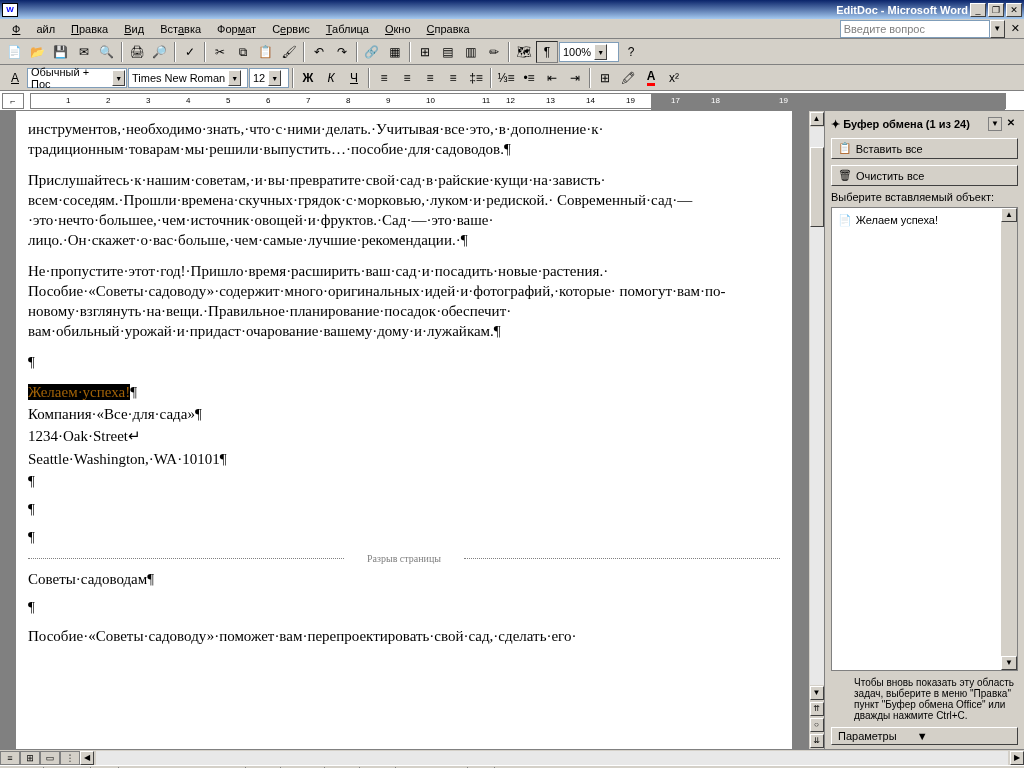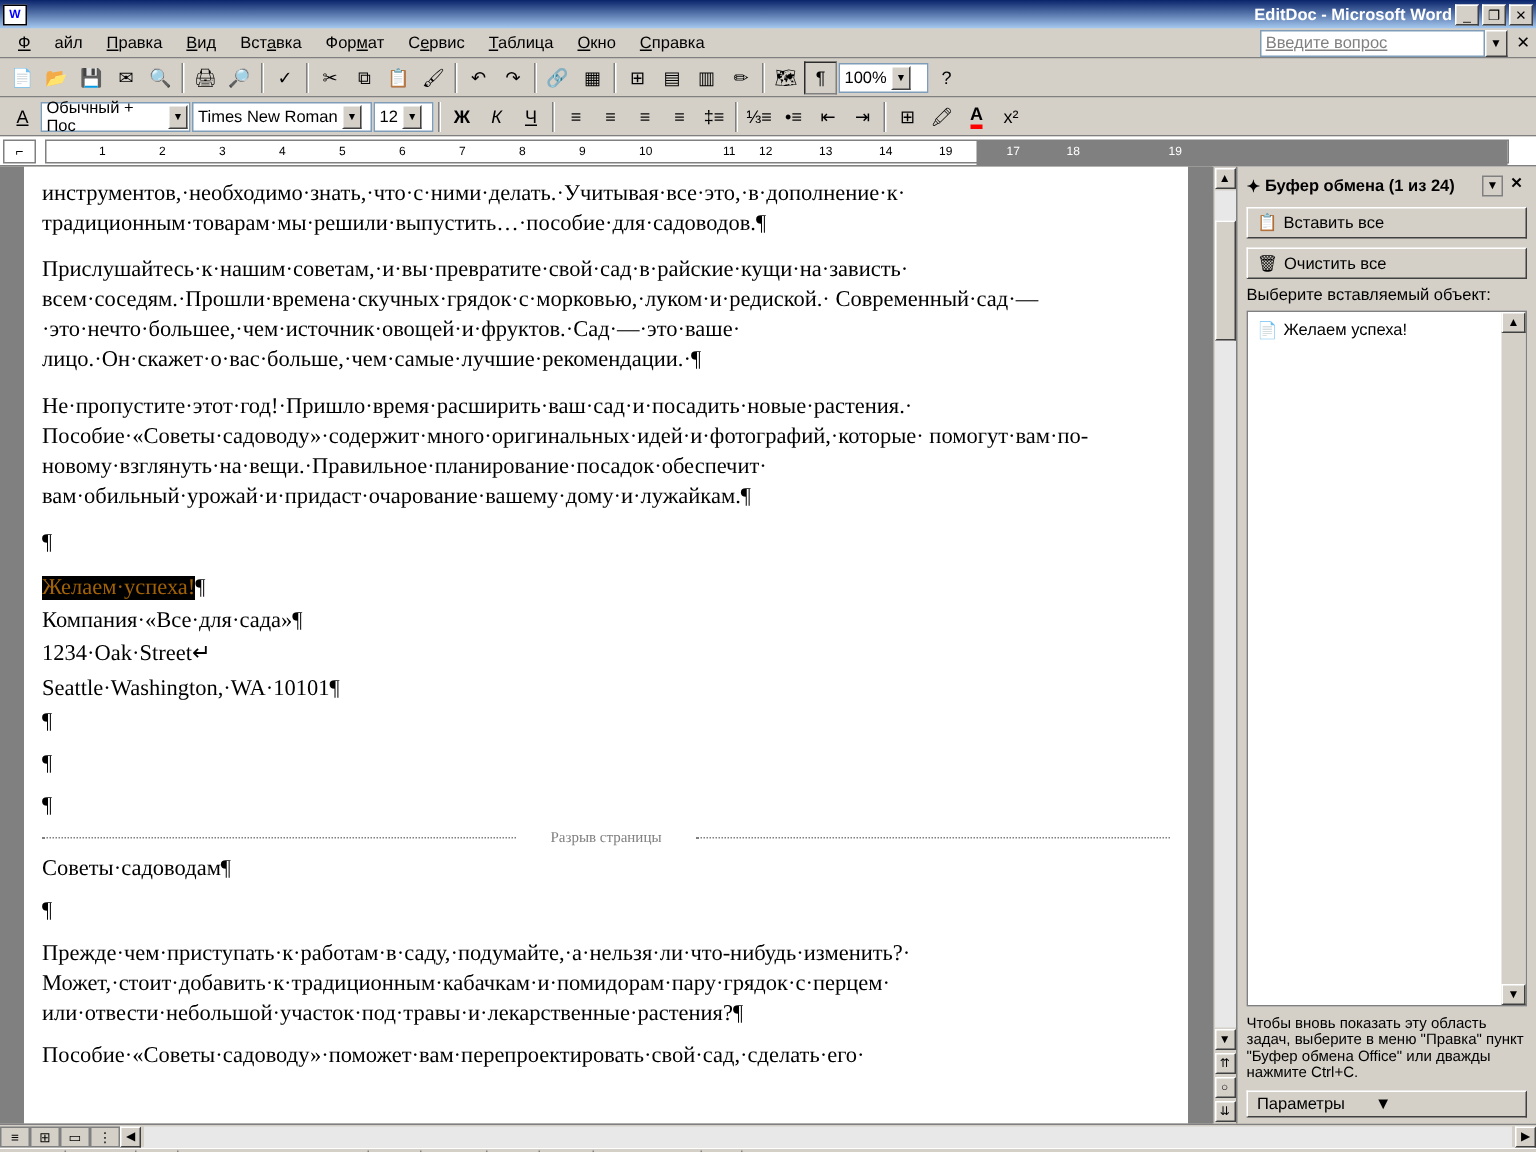--- a/index.html
+++ b/index.html
@@ -4,21 +4,21 @@
 <style>
 * { margin:0; padding:0; box-sizing:border-box; }
 body { font-family: Tahoma, sans-serif; font-size:11px; background:#d4d0c8; width:1024px; height:768px; overflow:hidden; }
 .titlebar { background:linear-gradient(#0a246a,#a6caf0); height:19px; color:#fff; display:flex; align-items:center; padding:0 2px; }
 .titlebar .icon { width:16px; height:14px; background:#fff; margin-right:4px; border:1px solid #000; font-size:8px; color:#00f; text-align:center; line-height:12px; font-weight:bold; }
 .titlebar .title { flex:1; font-weight:bold;text-align:right; }
 .titlebar .wbtn { width:16px; height:14px; background:#d4d0c8; border:1px solid #fff; border-right-color:#404040; border-bottom-color:#404040; margin-left:2px; font-size:9px; text-align:center; line-height:12px; color:#000; }
 .menubar { background:#d4d0c8; height:20px; display:flex; align-items:center; padding:0 4px; border-bottom:1px solid #808080; }
 .menubar span { padding:2px 8px; cursor:default; }
 .menubar span u { text-decoration:underline; }
-.askbox { margin-left:auto; width:150px; height:18px; background:#fff; border:1px solid #7f9db9; padding:0 3px; color:#808080; font-size:11px; line-height:16px;text-decoration:underline; }
+.askbox { margin-left:auto; width:150px; height:18px; background:#fff; border:1px solid #7f9db9; padding:0 3px; color:#808080; font-size:11px; line-height:16px; }
 .askdd { width:15px; height:18px; background:#d4d0c8; border:1px solid #fff; border-right-color:#404040; border-bottom-color:#404040; text-align:center; font-size:8px; line-height:16px; }
 .toolbar { background:#d4d0c8; height:26px; display:flex; align-items:center; padding:0 4px; border-bottom:1px solid #808080; gap:1px; }
 .tbtn { width:22px; height:22px; display:flex; align-items:center; justify-content:center; font-size:12px; border:1px solid transparent; }
 .tsep { width:2px; height:20px; border-left:1px solid #808080; border-right:1px solid #fff; margin:0 2px; }
 .combo { background:#fff; border:1px solid #7f9db9; height:20px; display:flex; align-items:center; padding:0 3px; font-size:11px; }
 .combo .dd { background:#d4d0c8; width:13px; height:16px; margin-left:3px; text-align:center; font-size:7px; line-height:16px; border:1px solid #fff; border-right-color:#404040; border-bottom-color:#404040; margin-right:-2px; }
 .ruler-area { background:#fff; height:20px; border-bottom:1px solid #808080; position:relative; }
 .ruler { position:absolute; top:2px; left:30px; right:18px; height:16px; background:#fff; border:1px solid #808080; font-size:8px; }
 .ruler .num { position:absolute; top:2px; font-size:8px; }
 .ruler .shade { position:absolute; top:0; height:16px; background:#808080; }
@@ -37,21 +37,21 @@
 .taskpane { width:200px; background:#d4d0c8; border-left:1px solid #808080; display:flex; flex-direction:column; padding:2px; }
 .tphead { display:flex; align-items:center; padding:4px; font-weight:bold; font-size:11px; }
 .tphead .drop { width:14px; height:14px; border:1px solid #808080; text-align:center; font-size:8px; line-height:12px; margin-left:auto; }
 .tphead .close { width:14px; height:14px; text-align:center; font-size:10px; line-height:12px; margin-left:2px; }
 .tpbtn { margin:3px 4px; padding:3px 6px; background:#d4d0c8; border:1px solid #fff; border-right-color:#404040; border-bottom-color:#404040; font-size:11px; text-align:left; display:flex; align-items:center; gap:4px; }
 .tplabel { font-size:11px; padding:2px 4px; }
 .tplist { flex:1; background:#fff; border:1px solid #808080; margin:2px 4px; padding:4px; font-size:11px; position:relative; }
 .tplist .itm { display:flex; align-items:flex-start; gap:4px; padding:2px; }
 .tpvscroll { position:absolute; right:0; top:0; bottom:0; width:16px; background:#d4d0c8; }
 .tpvscroll .a { height:14px; border:1px solid #fff; border-right-color:#404040; border-bottom-color:#404040; font-size:8px; text-align:center; line-height:12px; }
-.tphelp { font-size:10px; padding:4px; color:#000; }
+.tphelp { font-size:10px; padding:4px; color:#000;margin-left:23px; }
 .tpparam { margin:2px 4px; padding:2px 6px; background:#d4d0c8; border:1px solid #fff; border-right-color:#404040; border-bottom-color:#404040; font-size:11px; display:inline-flex; align-items:center; gap:20px; }
 .hscroll-row { height:16px; background:#d4d0c8; display:flex; align-items:center; border-top:1px solid #808080; }
 .viewbtn { width:20px; height:14px; border:1px solid #808080; font-size:9px; text-align:center; line-height:12px; }
 .hscroll-row .trk { flex:1; background:#e8e8e8; height:14px; margin:0 2px; position:relative; }
 .hscroll-row .arr { width:14px; height:14px; background:#d4d0c8; border:1px solid #fff; border-right-color:#404040; border-bottom-color:#404040; font-size:8px; text-align:center; line-height:12px; }
 .statusbar { height:20px; background:#d4d0c8; border-top:1px solid #fff; display:flex; align-items:center; font-size:11px; }
 .statusbar .cell { padding:0 6px; border-right:1px solid #808080; height:18px; line-height:18px; }
 .statusbar .dim { color:#808080; }
 </style>
 </head>
@@ -199,21 +199,20 @@
       <p style="margin-top:10px"><span class="sel">Желаем·успеха!</span>¶</p>
       <p>Компания·«Все·для·сада»¶</p>
       <p>1234·Oak·Street↵</p>
       <p>Seattle·Washington,·WA·10101¶</p>
       <p>¶</p>
       <p style="margin-top:8px">¶</p>
       <p style="margin-top:8px">¶</p>
       <div class="pgbreak">Разрыв страницы</div>
       <p>Советы·садоводам¶</p>
       <p style="margin-top:8px">¶</p>
-      <p style="margin-top:8px">Прежде·чем·приступать·к·работам·в·саду,·подумайте,·а·нельзя·ли·что-нибудь·изменить?· Может,·стоит·добавить·к·традиционным·кабачкам·и·помидорам·пару·грядок·с·перцем· или·отвести·небольшой·участок·под·травы·и·лекарственные·растения?¶</p>
       <p style="margin-top:8px">Пособие·«Советы·садоводу»·поможет·вам·перепроектировать·свой·сад,·сделать·его·</p>
     </div>
   </div>
   <div class="vscroll">
     <div class="arr">▲</div>
     <div class="track">
         <div class="thumb"></div>
       </div>
     <div class="arr">▼</div>
     <div class="arr">⇈</div>

